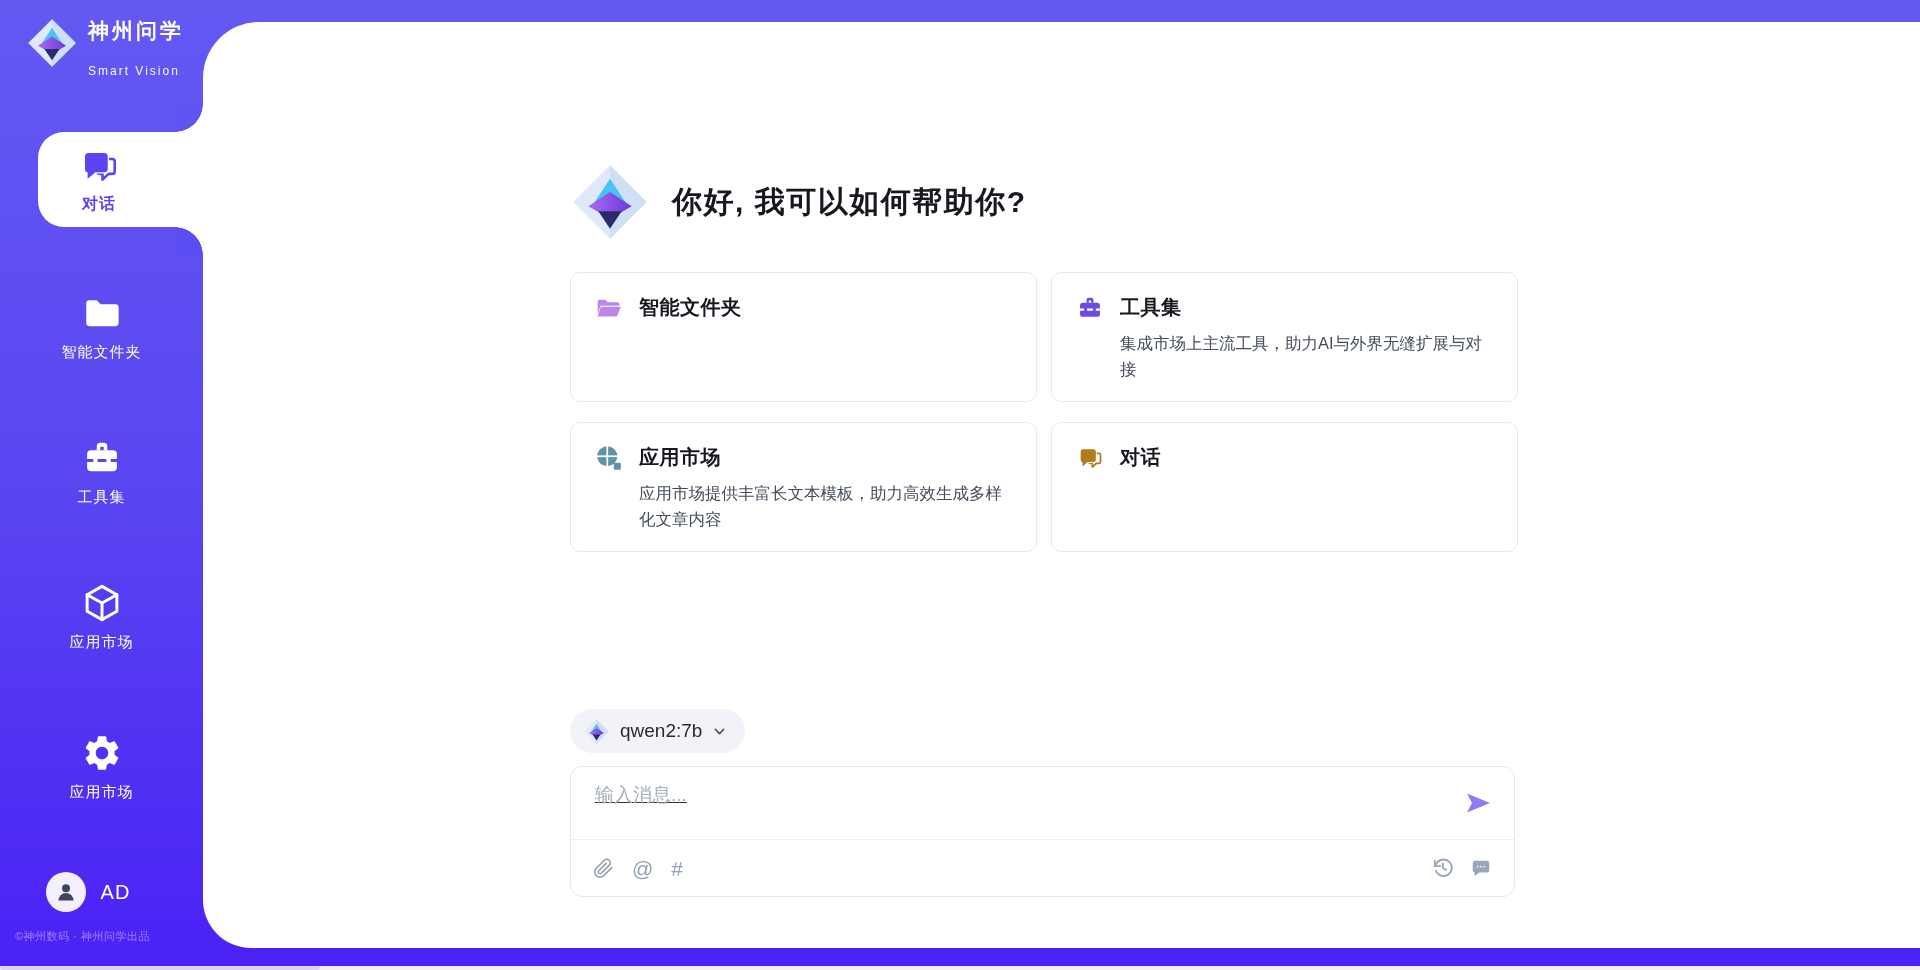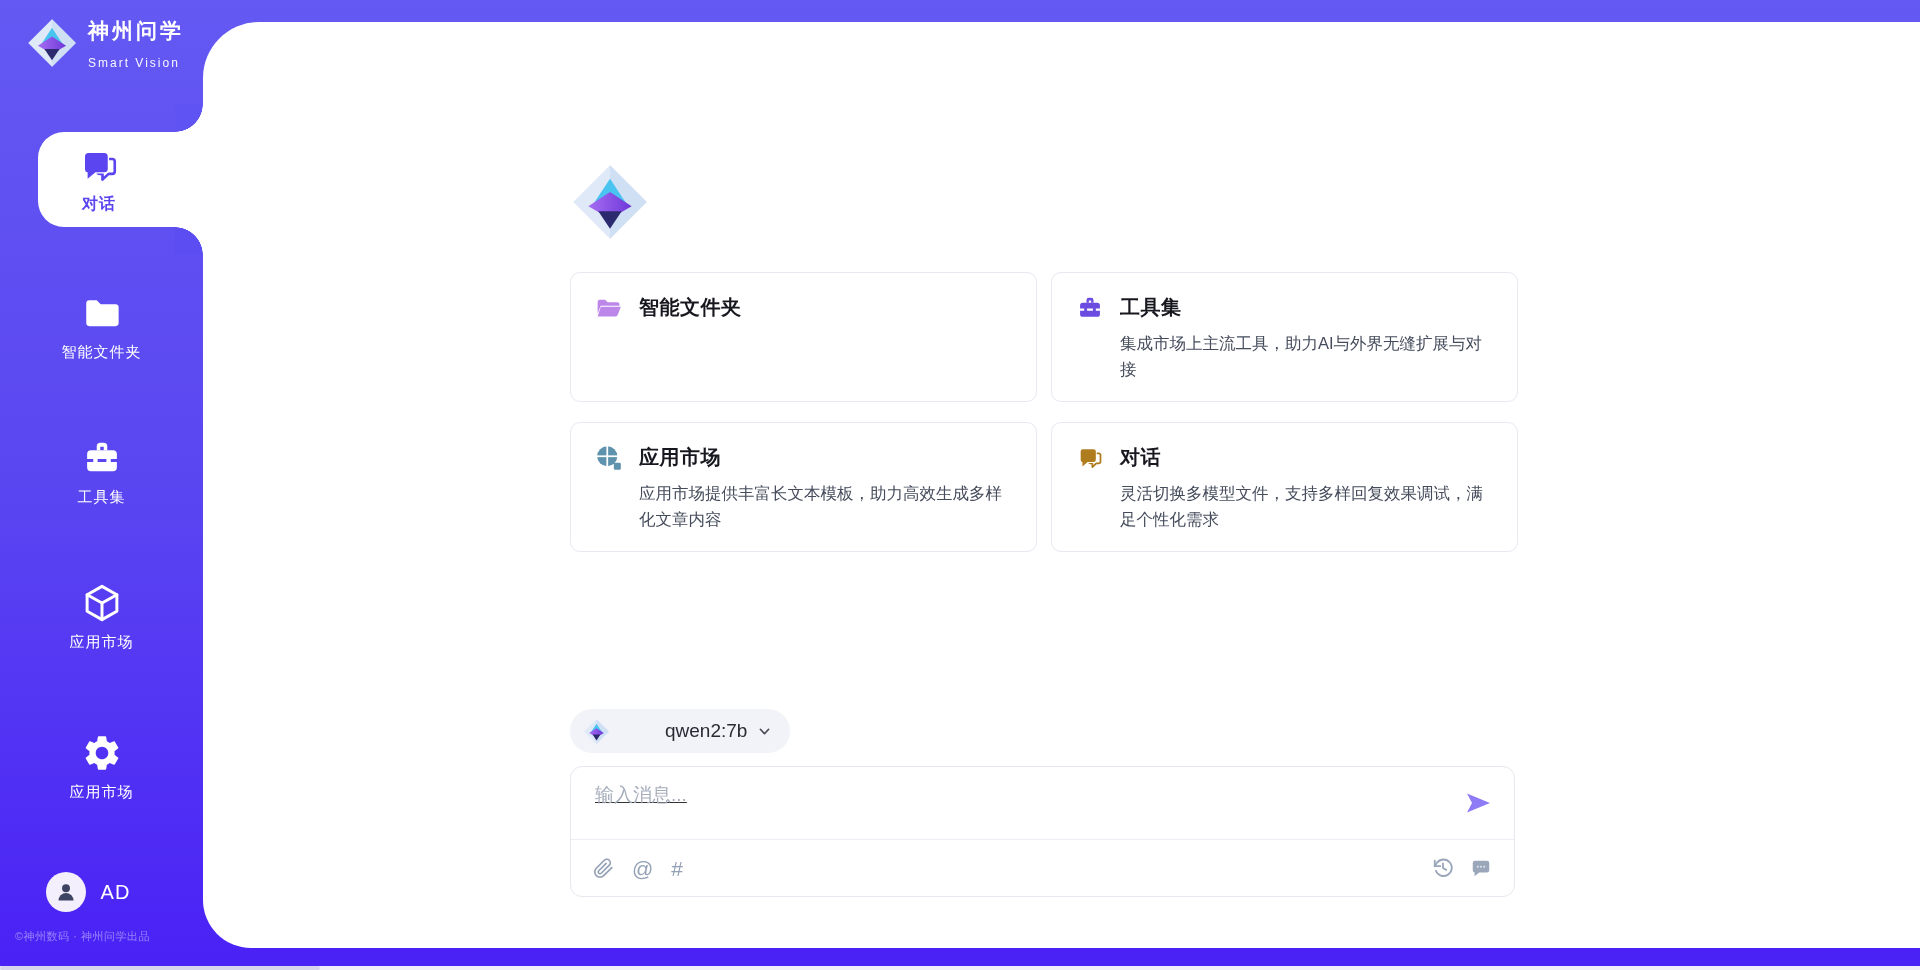--- a/index.html
+++ b/index.html
@@ -20,21 +20,21 @@
     position:absolute; left:0; right:0; bottom:0; height:4px;
     background:#f1eef9;
   }
   .scroll-thumb{ position:absolute; left:0; bottom:0; height:4px; width:320px; background:#d9d4ee; border-radius:2px;}
 
   
   .sidebar{ position:absolute; left:0; top:0; width:203px; height:100%; color:#fff; }
   .brand{ display:flex; gap:10px; padding:17px 0 0 26px; }
   .brand-logo{ width:52px; height:52px; }
   .brand-name{ font-size:21px; font-weight:700; letter-spacing:3px; }
-  .brand-sub{ font-size:12px; letter-spacing:2px; margin-top:11px; opacity:.95; }
+  .brand-sub{ font-size:12px; letter-spacing:2px; margin-top:19px; opacity:.95; }
 
   .nav-item{
     position:absolute; left:0; width:203px;
     display:flex; flex-direction:column; align-items:center; gap:9px;
     color:#ffffff; cursor:pointer;
   }
   .nav-item .nav-ic{ width:42px; height:42px; }
   .nav-item .nav-label{ font-size:15px; letter-spacing:1px; }
 
   .nav-active{
@@ -92,21 +92,21 @@
   .ic-market{ color:#5f93ad; }
   .ic-chat-card{ color:#b07d1e; }
 
   
   .composer{ margin-top:157px; }
   .model-pill{
     display:inline-flex; align-items:center; gap:10px; height:44px;
     padding:0 18px 0 13px; background:#f2f3f8; border-radius:22px; cursor:pointer;
   }
   .model-pill .pill-logo{ width:27px; height:27px; }
-  .model-name{ font-size:19px; color:#2a2a33;margin-left:45px; }
+  .model-name{ font-size:19px; color:#2a2a33; }
   .pill-chevron{ width:15px; height:15px; color:#4a4a55; }
 
   .input-box{
     margin-top:13px; width:945px; border:1px solid #e7e7ef; border-radius:12px; background:#fff;
   }
   .input-top{ position:relative; height:72px; }
   .input-top textarea{
     width:100%; height:100%; border:none; outline:none; resize:none; background:transparent;
     padding:15px 64px 0 24px; font-size:19px; color:#333;
     font-family:"Liberation Sans","DejaVu Sans",sans-serif;
@@ -224,20 +224,21 @@
   </symbol>
 </svg>
 
 <div class="main-panel">
   <div class="content">
 
     <div class="greeting">
       <svg class="greeting-logo">
           <use href="#ic-diamond"></use>
         </svg>
+      <div class="greeting-text">你好, 我可以如何帮助你?</div>
     </div>
 
     <div class="cards">
       <div class="card">
         <svg class="card-ic ic-folder-open">
             <use href="#ic-folder-open"></use>
           </svg>
         <div>
           <div class="card-title">智能文件夹</div>
         </div>
@@ -259,21 +260,20 @@
           <div class="card-title">应用市场</div>
           <div class="card-desc">应用市场提供丰富长文本模板，助力高效生成多样化文章内容</div>
         </div>
       </div>
       <div class="card">
         <svg class="card-ic ic-chat-card">
             <use href="#ic-chat"></use>
           </svg>
         <div>
           <div class="card-title">对话</div>
-          <div class="card-desc">灵活切换多模型文件，支持多样回复效果调试，满足个性化需求</div>
         </div>
       </div>
     </div>
 
     <div class="composer">
       <div class="model-pill">
         <svg class="pill-logo">
             <use href="#ic-diamond"></use>
           </svg>
         <span class="model-name">qwen2:7b</span>

